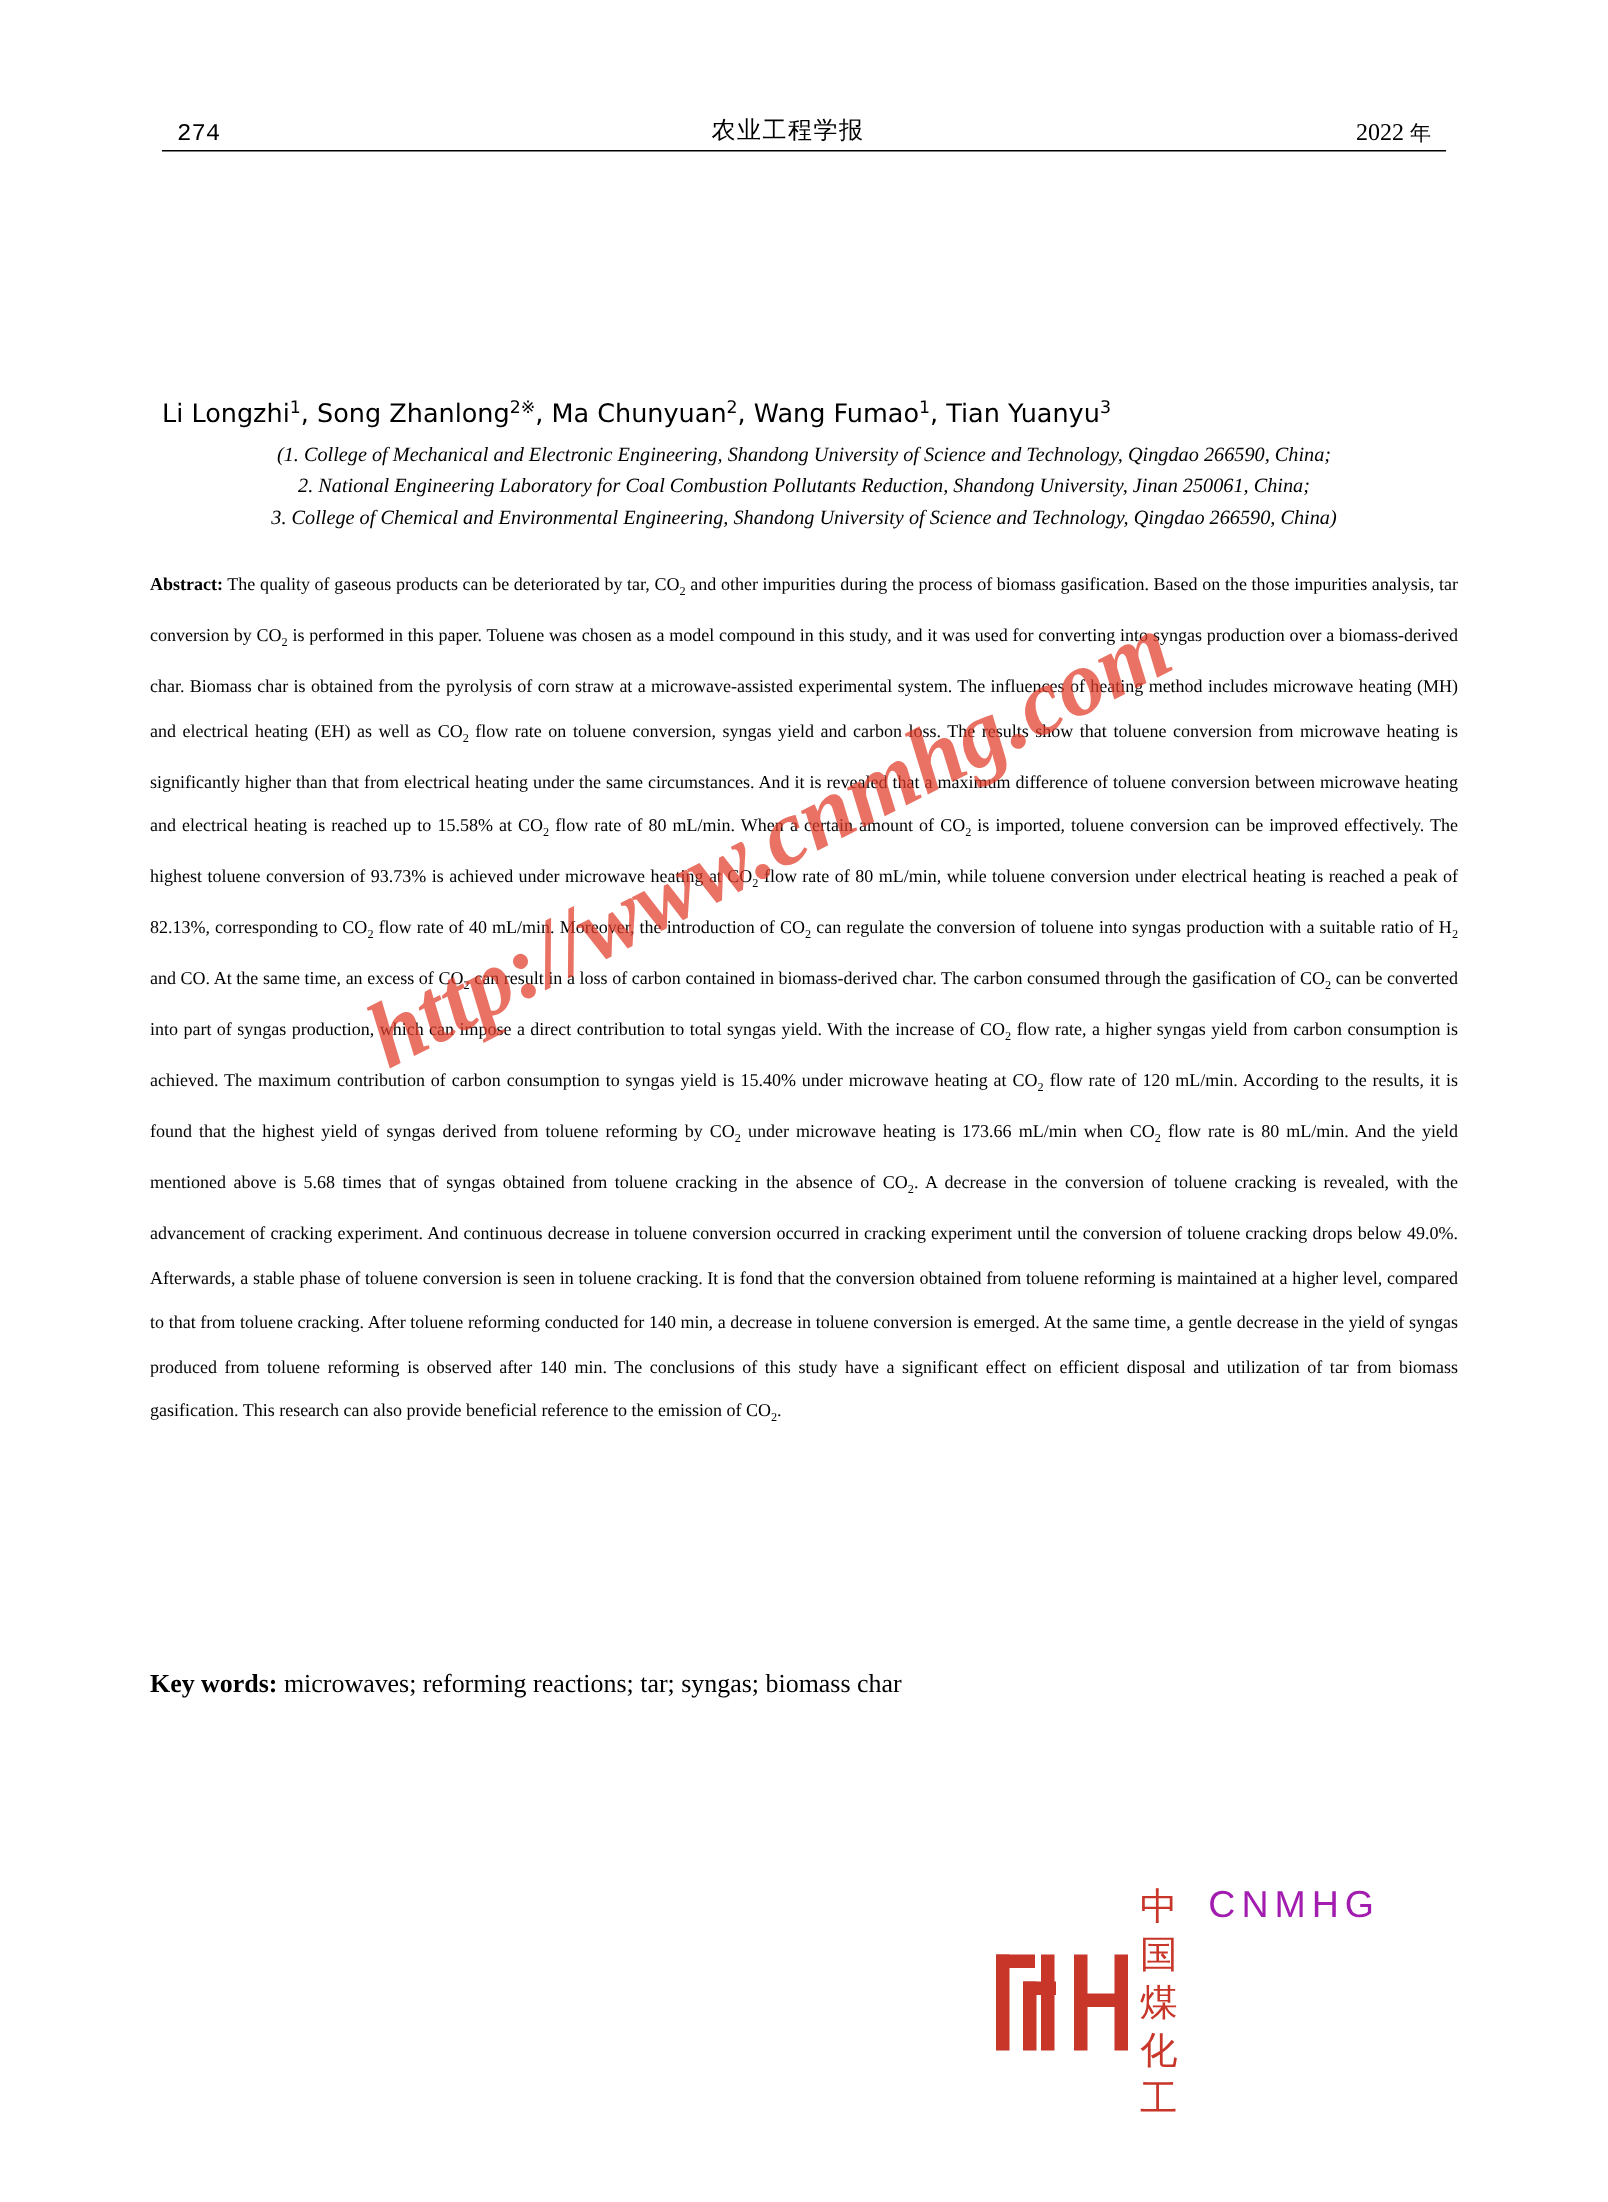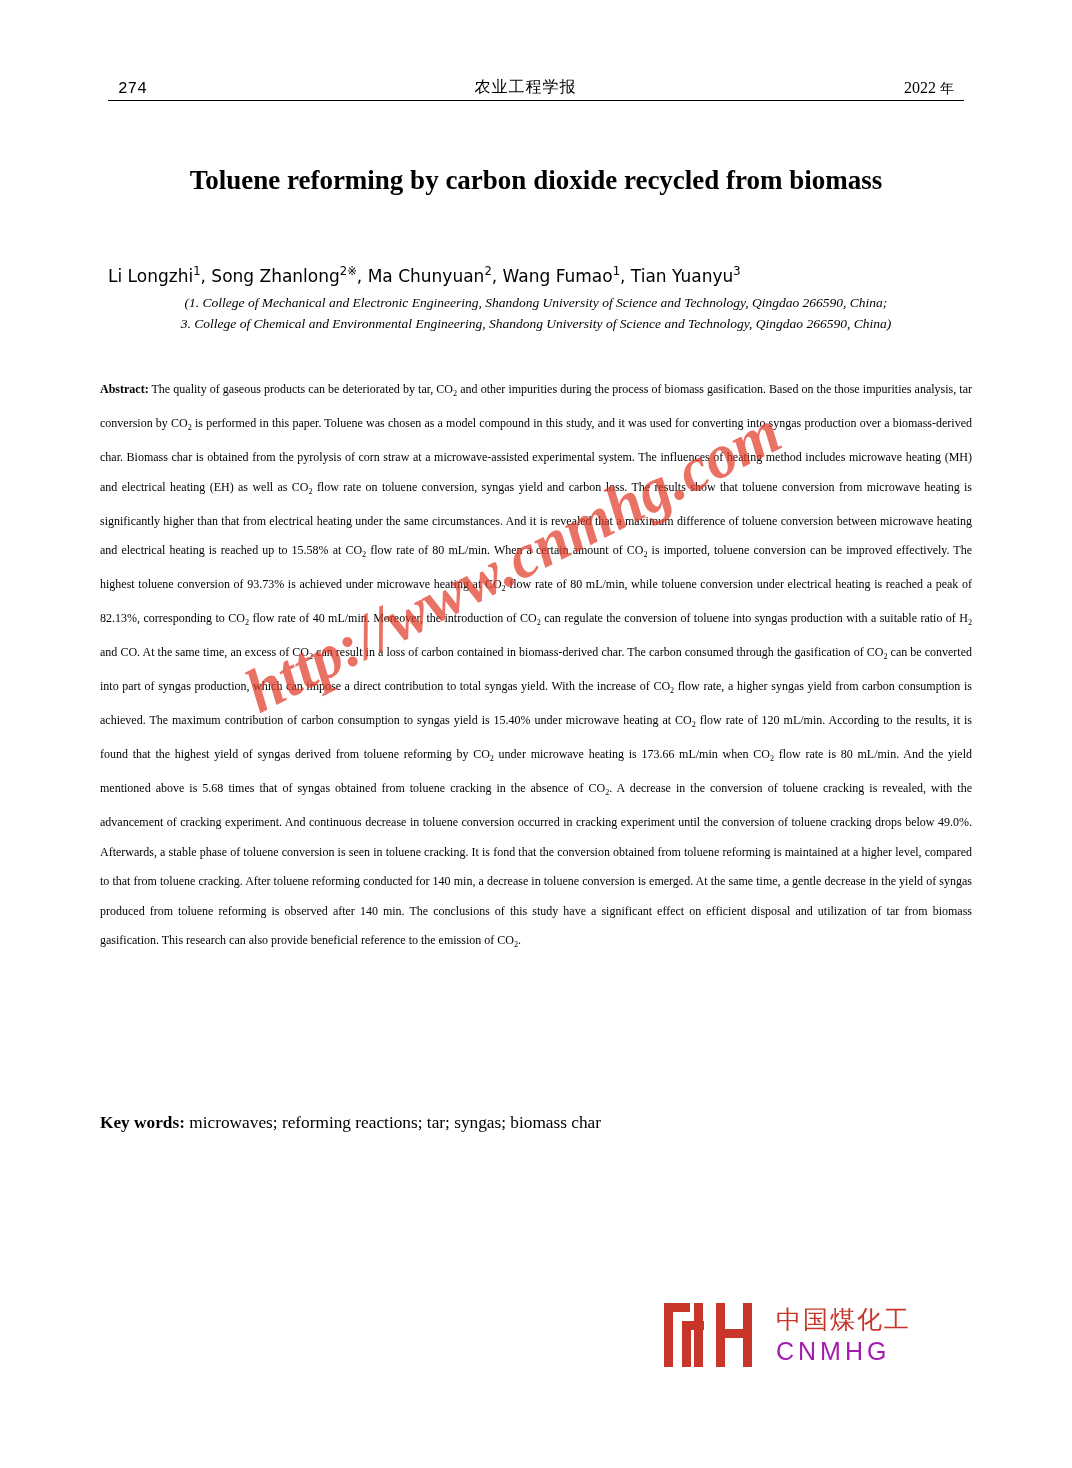--- a/index.html
+++ b/index.html
@@ -160,23 +160,23 @@
     display: flex;
     align-items: center;
   }
   .logo-mark {
     width: 96px;
     height: 72px;
     position: relative;
     flex: none;
   }
   .logo-text {
-    margin-left: 20px;
+    margin-left: 4px;
     display: flex;
-    flex-direction: column;
+    flex-direction: row;
     justify-content: flex-start;
   }
   .logo-cn {
     font-family: "DejaVu Sans", sans-serif;
     font-size: 25px;
     color: #c8362a;
     letter-spacing: 2px;
     line-height: 32px;
   }
   .logo-en {
@@ -193,29 +193,29 @@
 <div class="page">
 
   <div class="runhead">
     <span class="page-num">274</span>
     <span class="journal">农业工程学报</span>
     <span class="year"><span>2022</span> <span class="cn">年</span></span>
   </div>
   <div class="rule"></div>
 
   <div class="title">
-    <div>Toluene reforming by carbon dioxide recycled from biomass</div>
   </div>
 
   <div class="authors">
     Li Longzhi<sup>1</sup>, Song Zhanlong<sup>2※</sup>, Ma Chunyuan<sup>2</sup>, Wang Fumao<sup>1</sup>, Tian Yuanyu<sup>3</sup>
   </div>
 
   <div class="affils">
     <div>(1. College of Mechanical and Electronic Engineering, Shandong University of Science and Technology, Qingdao 266590, China;</div>
+    <div>2. National Engineering Laboratory for Coal Combustion Pollutants Reduction, Shandong University, Jinan 250061, China;</div>
     <div>3. College of Chemical and Environmental Engineering, Shandong University of Science and Technology, Qingdao 266590, China)</div>
   </div>
 
   <div class="abstract">
     <b>Abstract:</b>
     The quality of gaseous products can be deteriorated by tar, CO<sub>2</sub> and other impurities during the process
     of biomass gasification. Based on the those impurities analysis, tar conversion by CO<sub>2</sub> is performed in this paper.
     Toluene was chosen as a model compound in this study, and it was used for converting into syngas production
     over a biomass-derived char. Biomass char is obtained from the pyrolysis of corn straw at a microwave-assisted
     experimental system. The influences of heating method includes microwave heating (MH) and electrical heating

